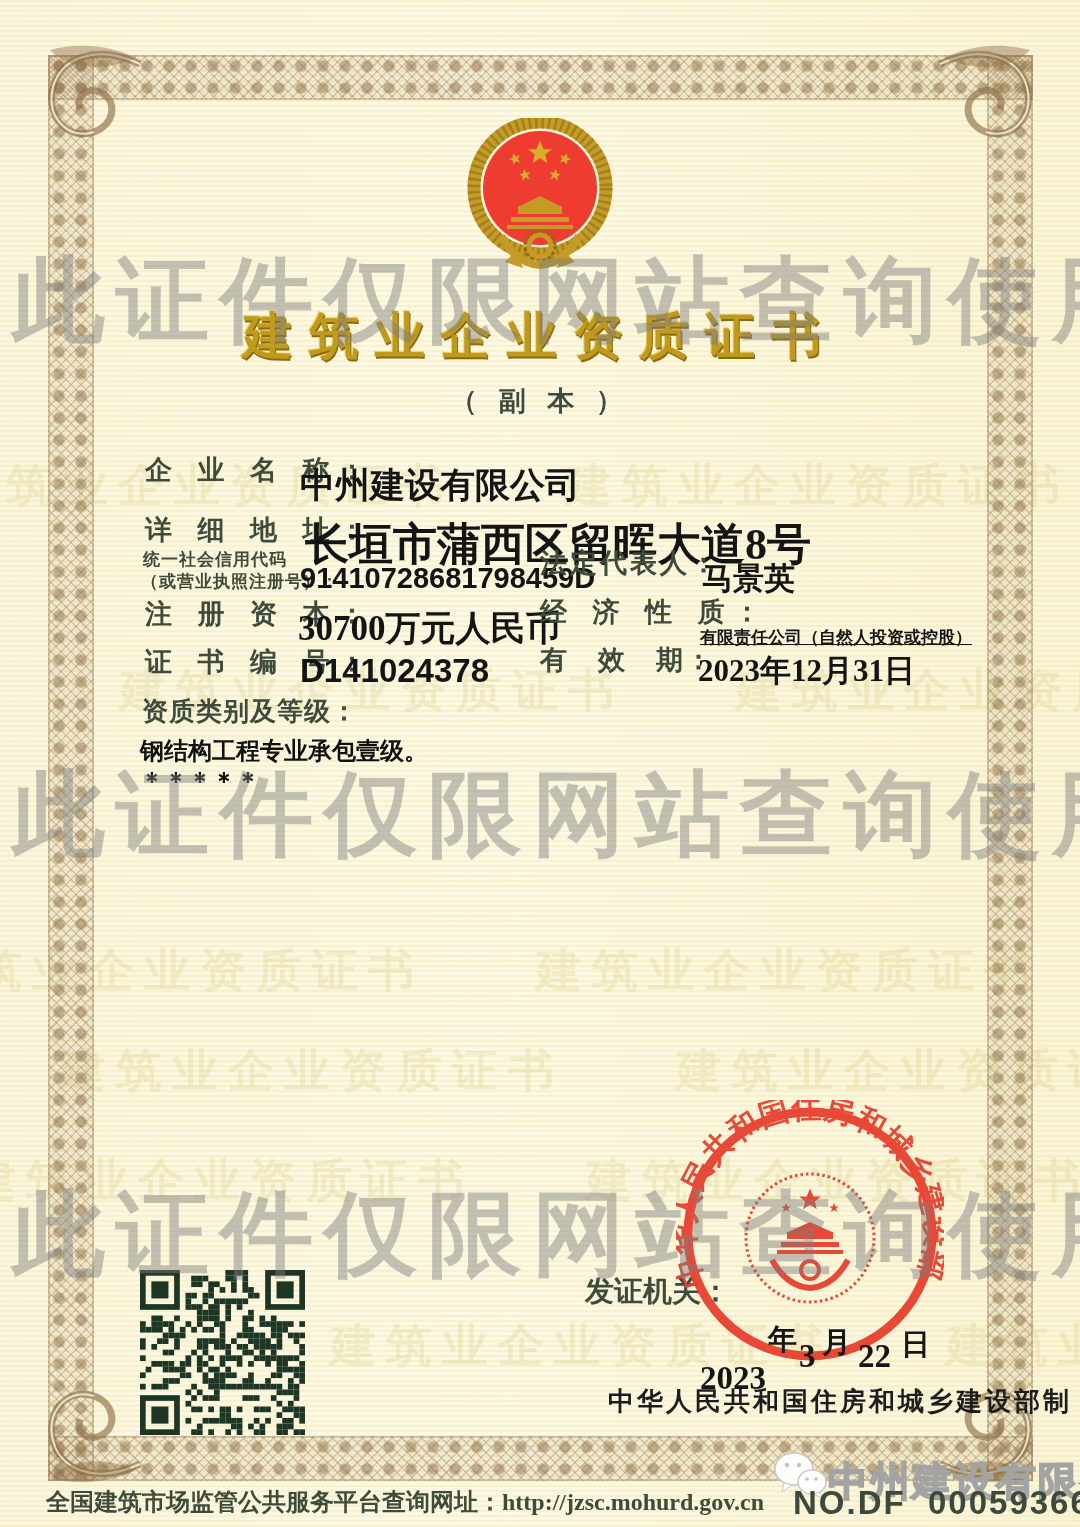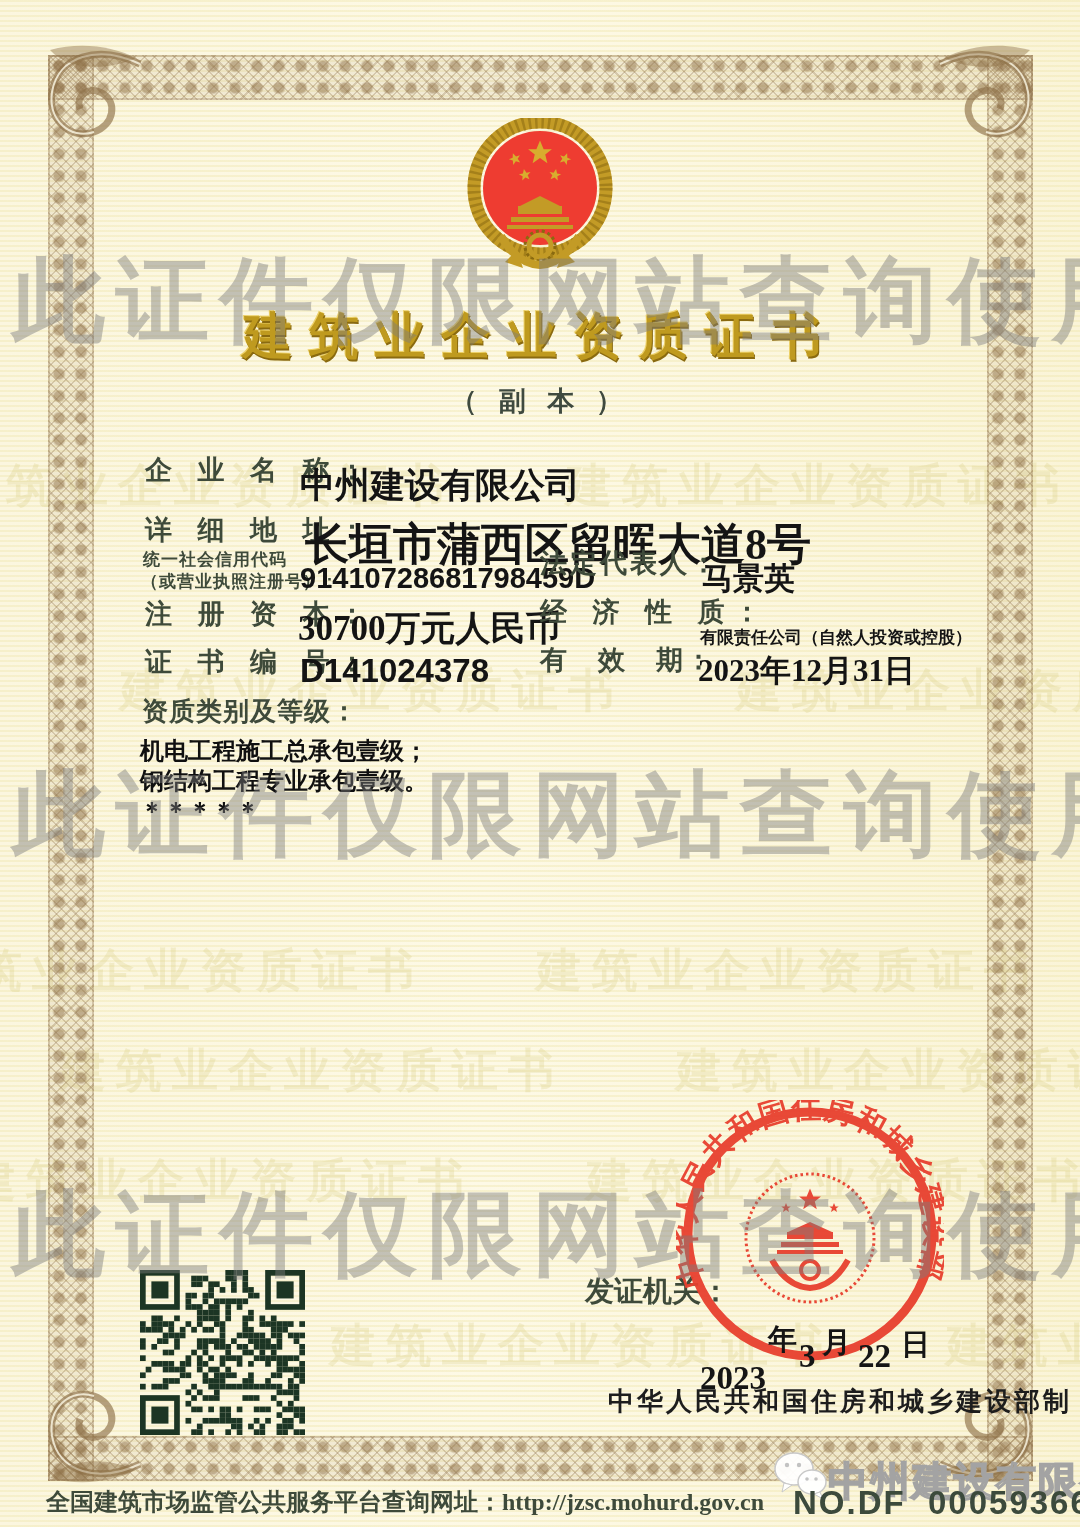--- a/index.html
+++ b/index.html
@@ -180,32 +180,31 @@
 <div class="abs lbl lbl-sm nowrap" style="left:141px; top:570px;">（或营业执照注册号）：</div>
 <div class="abs val nowrap" style="left:300px; top:562px; font-size:29px; font-family:'Liberation Sans',sans-serif;">91410728681798459D</div>
 
 <div class="abs lbl nowrap" style="left:540px; top:545px; font-size:27px; letter-spacing:3px;">法定代表人：</div>
 <div class="abs val nowrap" style="left:702px; top:558px; font-size:31px;text-align:center;">马景英</div>
 
 <div class="abs lbl lbl-lg nowrap" style="left:145px; top:596px;">注 册 资 本：</div>
 <div class="abs val nowrap" style="left:298px; top:605px; font-size:35px;">30700万元人民币</div>
 
 <div class="abs lbl lbl-lg nowrap" style="left:540px; top:594px;">经 济 性 质：</div>
-<div class="abs val nowrap" style="left:700px; top:626px; font-size:17px;">有限责任公司（自然人投资或控股）</div>
+<div class="abs val nowrap" style="left:700px; top:626px; font-size:17px;text-decoration:underline;">有限责任公司（自然人投资或控股）</div>
 
 <div class="abs lbl lbl-lg nowrap" style="left:145px; top:644px;">证 书 编 号：</div>
 <div class="abs val nowrap" style="left:300px; top:652px; font-size:33px; font-family:'Liberation Sans',sans-serif;">D141024378</div>
 
 <div class="abs lbl nowrap" style="left:540px; top:642px; font-size:27px; letter-spacing:2px;">有　效　期：</div>
 <div class="abs val nowrap" style="left:698px; top:650px; font-size:31px;">2023年12月31日</div>
 
 <div class="abs lbl nowrap" style="left:142px; top:694px; font-size:26px; letter-spacing:1px;">资质类别及等级：</div>
 
 <div class="abs" style="left:140px; top:736px; z-index:6;">
-  <div class="qual-line nowrap">机电工程施工总承包壹级；</div>
   <div class="qual-line nowrap">钢结构工程专业承包壹级。</div>
   <div class="qual-line nowrap">＊＊＊＊＊</div>
 </div>
 
 <div class="abs qr">
   <svg width="165" height="165" viewBox="0 0 29 29">
       <rect x="15" y="0" width="1" height="1" fill="#1c3524"></rect>
       <rect x="16" y="0" width="1" height="1" fill="#1c3524"></rect>
       <rect x="17" y="0" width="1" height="1" fill="#1c3524"></rect>
       <rect x="18" y="0" width="1" height="1" fill="#1c3524"></rect>

